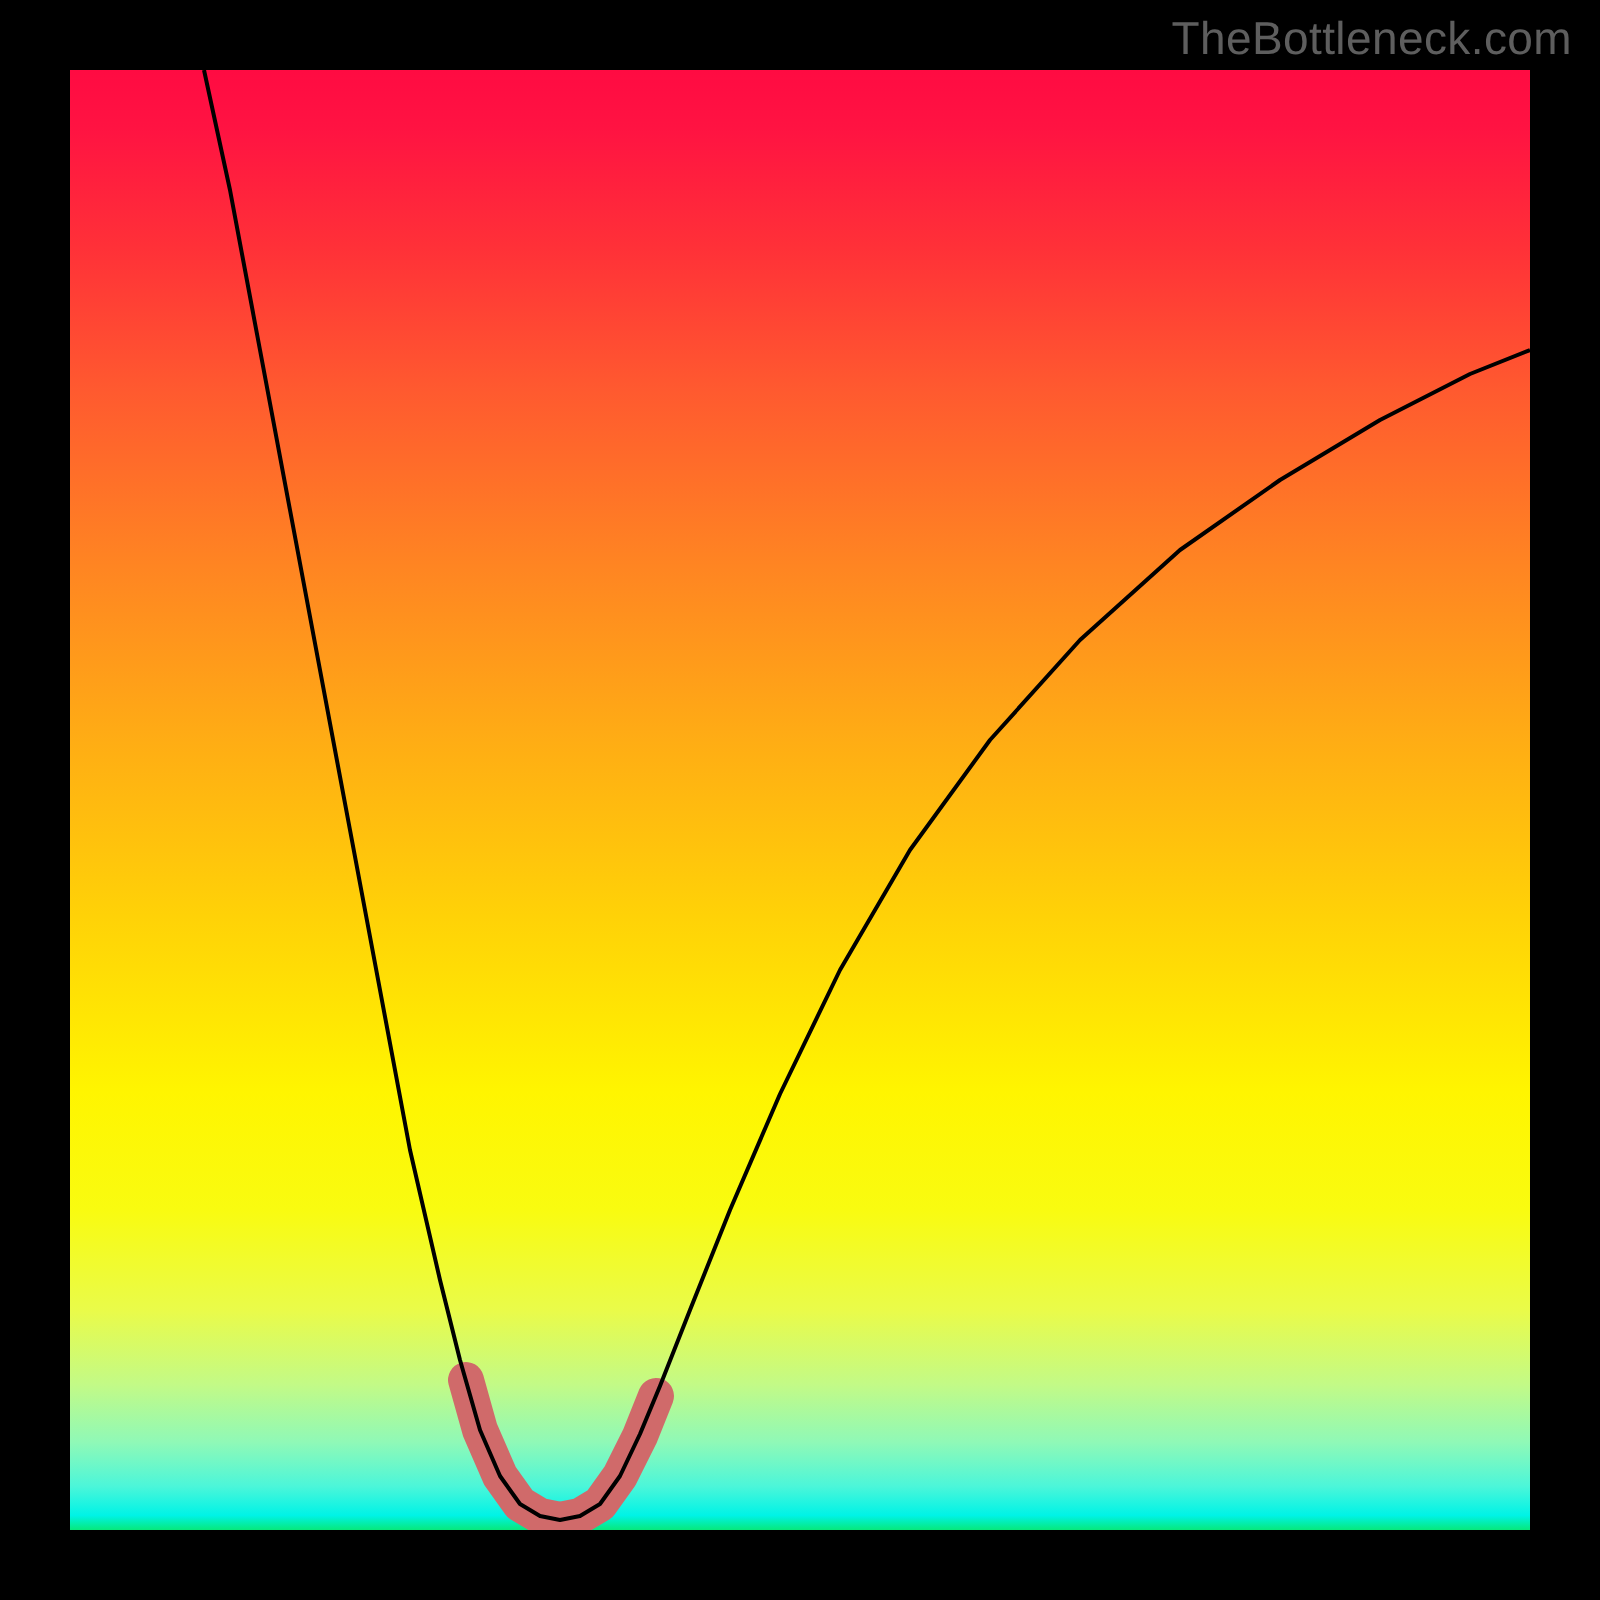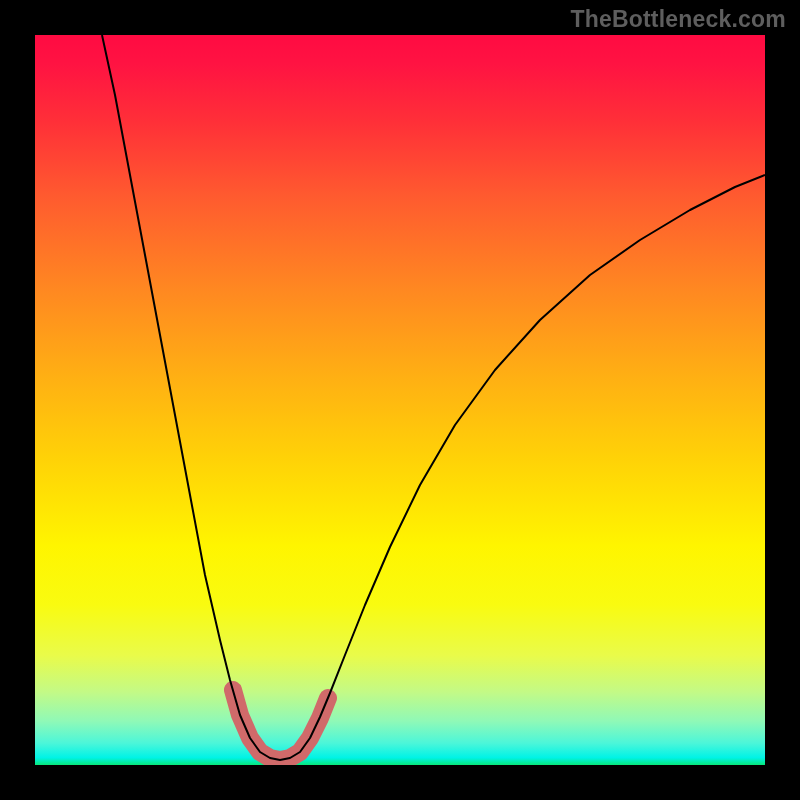--- a/index.html
+++ b/index.html
@@ -11,21 +11,21 @@
     position: relative;
     font-family: Arial, Helvetica, sans-serif;
     overflow: hidden;
   }
   .watermark {
     position: absolute;
     top: 6px;
     right: 14px;
     color: #5e5e5e;
     font-size: 23px;
-    font-weight: 700;
+    font-weight: 400;
     z-index: 10;
     letter-spacing: 0.2px;
   }
   .plot-area {
     position: absolute;
     top: 35px;
     left: 35px;
     width: 730px;
     height: 730px;
     overflow: hidden;

